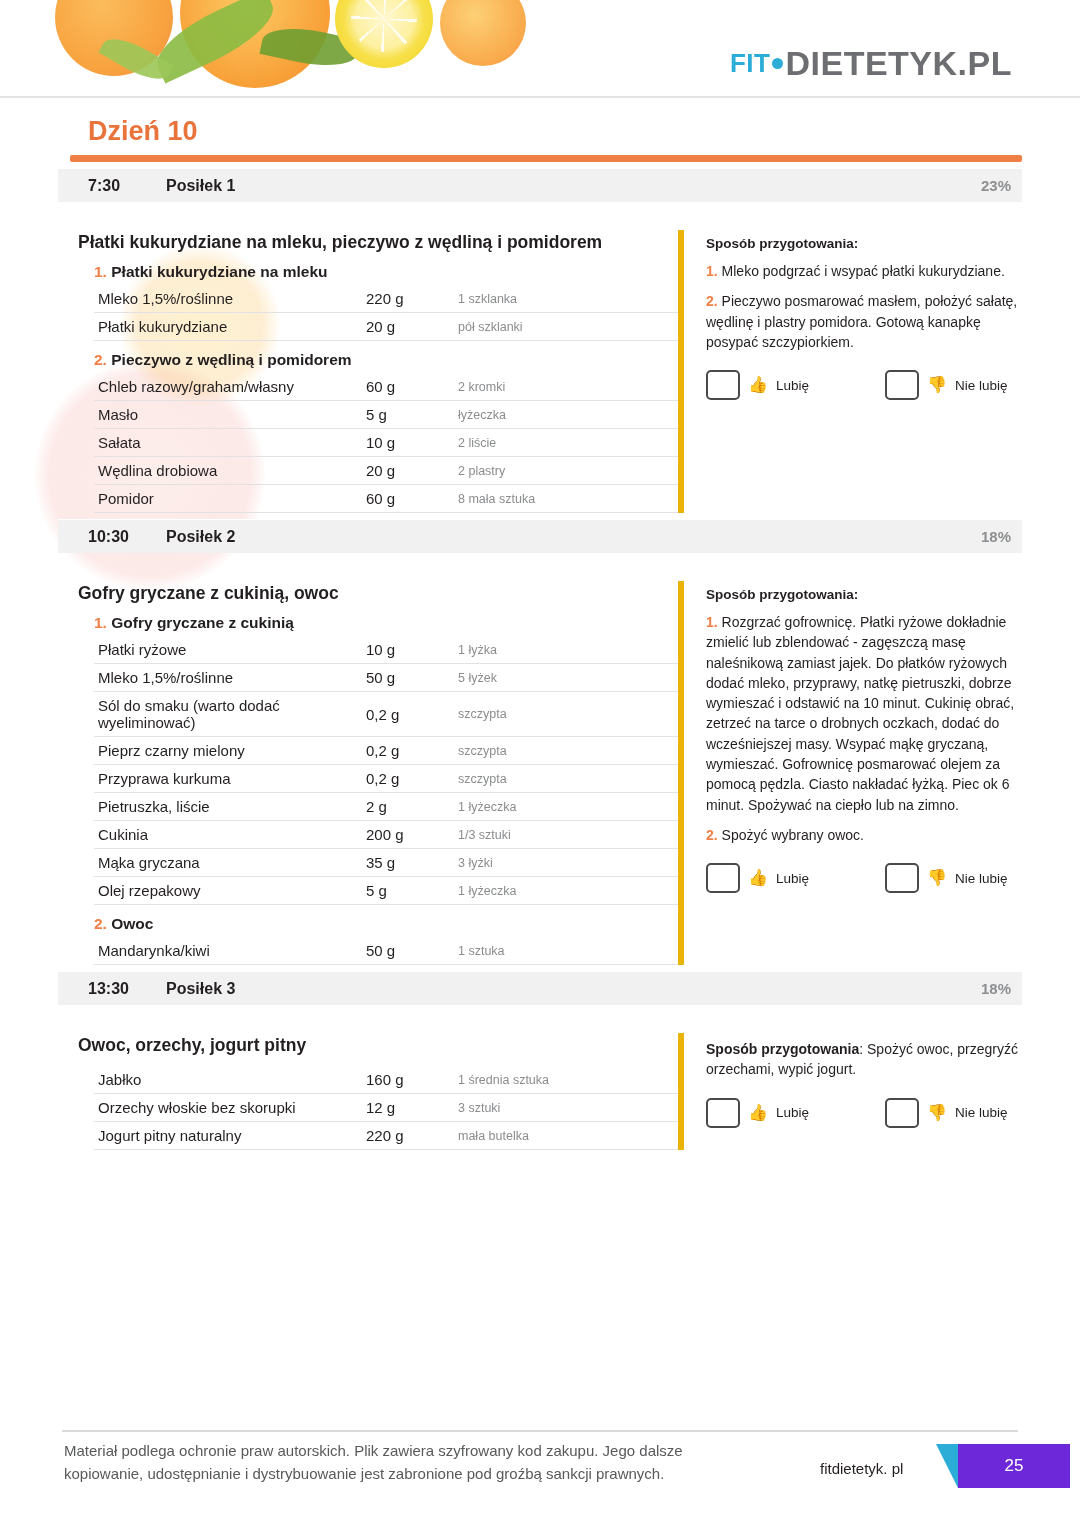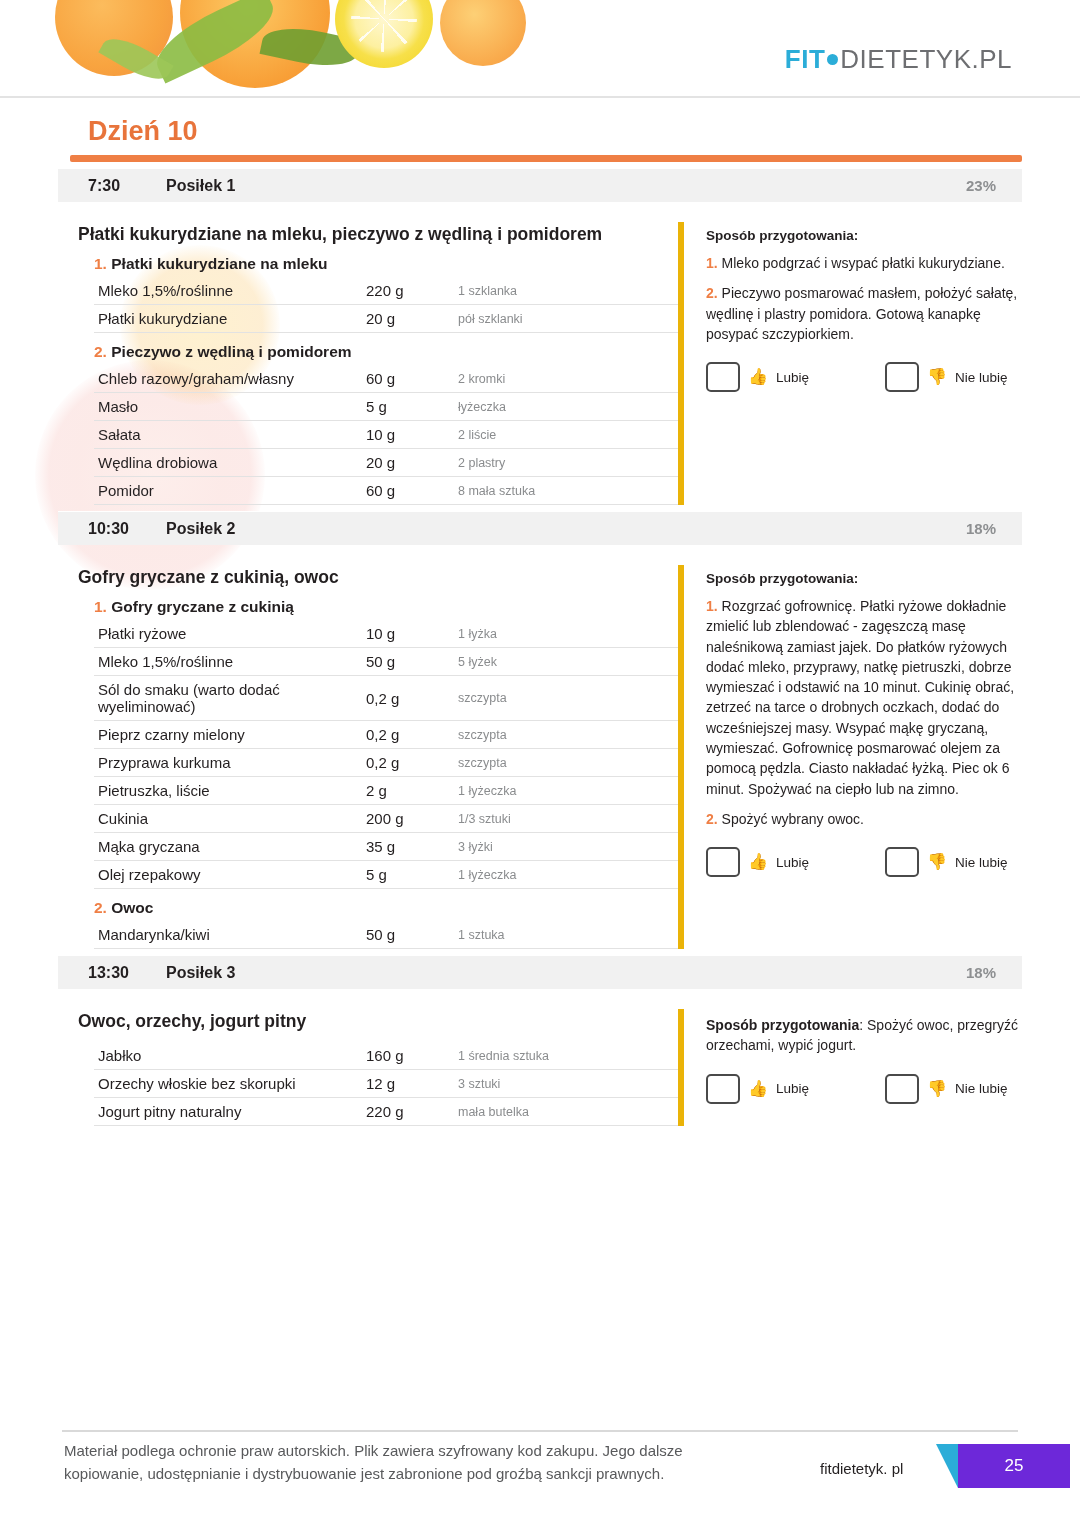--- a/index.html
+++ b/index.html
@@ -102,22 +102,22 @@
     font-weight: bold;
     letter-spacing: .5px;
     color: #2badd8;
   }
   .logo-dot {
     width: 11px; height: 11px; border-radius: 50%;
     background: #2badd8;
     margin: 0 2px;
   }
   .logo-rest {
-    font-size: 26px;
-    font-weight: normal;
+    font-size: 34px;
+    font-weight: bold;
     letter-spacing: .5px;
     color: #6d6e71;
   }
 
   
   .page {
     position: absolute;
     left: 0; top: 98px;
     width: 1080px;
   }
@@ -134,21 +134,21 @@
     border-radius: 2px;
   }
 
   
   .meal-head {
     display: flex;
     align-items: center;
     margin: 6px 58px 0 58px;
     background: #f1f1f1;
     height: 34px;
-    padding: 0 26px 0 30px;
+    padding: 0 11px 0 30px;
     border-top: 1px solid #ffffff;
   }
   .meal-time {
     font-size: 16px;
     font-weight: bold;
     color: #231f20;
     width: 78px;
   }
   .meal-label {
     font-size: 16px;
@@ -157,21 +157,21 @@
     flex: 1;
   }
   .meal-pct {
     font-size: 15px;
     font-weight: bold;
     color: #8d8f91;
   }
 
   .meal-body {
     display: flex;
-    margin: 0 58px 0 58px;
+    margin: 8px 58px 0 58px;
     padding-top: 20px;
   }
   .col-left {
     width: 620px;
     padding-left: 20px;
   }
   .col-right {
     flex: 1;
     border-left: 6px solid #eab308;
     padding-left: 22px;

